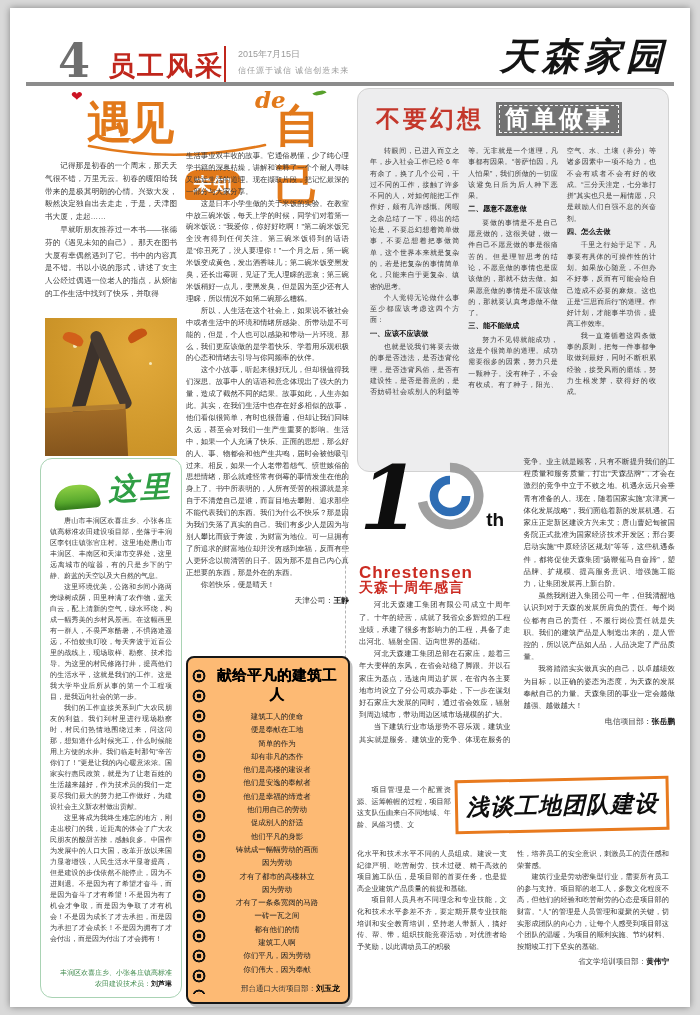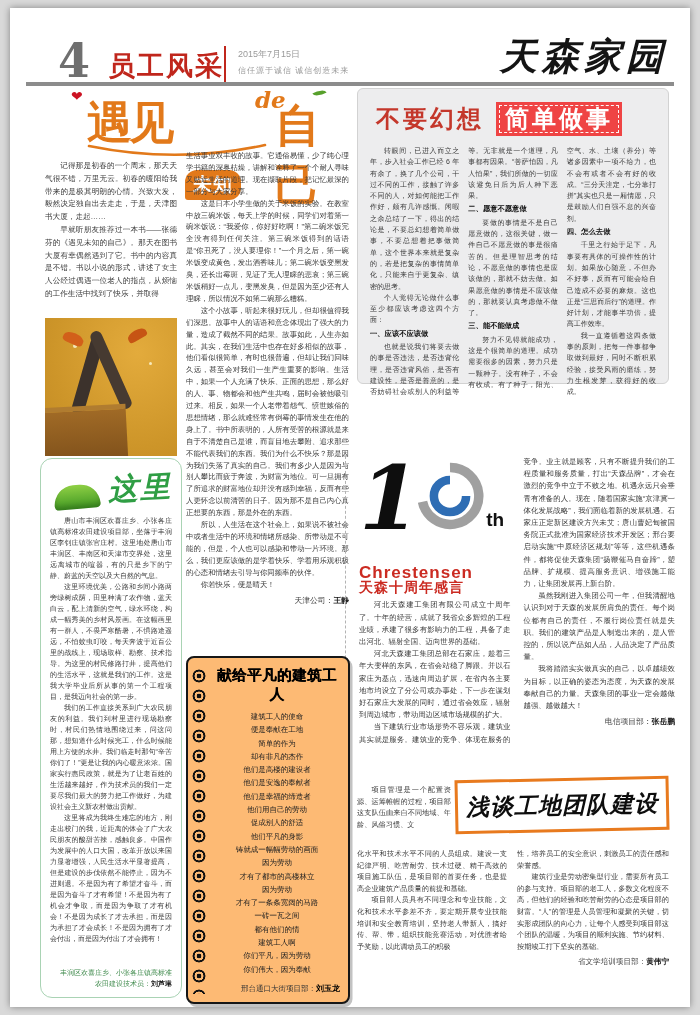--- a/index.html
+++ b/index.html
@@ -56,24 +56,24 @@
              padding:10px 9px 8px; display:flex; flex-direction:column; overflow:hidden; }
   .herehead { display:flex; align-items:flex-end; margin:0 0 6px 4px; height:40px; }
   .fan { width:46px; height:24px; background:linear-gradient(#8fd045,#3f9722); border-radius:24px 24px 5px 5px;
          box-shadow:inset 0 -4px 5px rgba(0,0,0,.18); transform:rotate(-5deg); margin-right:8px; }
   .heretitle { font:bold italic 30px "DejaVu Serif", serif; color:#2f9e44; letter-spacing:2px; transform:rotate(-3deg); }
   .heretext { flex:1 1 auto; overflow:hidden; font-size:7px; line-height:11px; }
   .herebyline { margin-top:auto; padding-top:5px; font-size:7px; line-height:10.5px; color:#3f8a4c; text-align:right; }
   .herebyline b { color:#1c1c1c; }
 
   
-  .nfbox { left:347px; top:80px; width:312px; height:296px; background:#ededee; border:1px solid #d2d2d2; border-radius:6px; }
+  .nfbox { left:347px; top:80px; width:312px; height:384px; background:#ededee; border:1px solid #d2d2d2; border-radius:12px; }
   .nfhead { display:flex; align-items:center; padding:13px 0 9px 18px; }
   .nft1 { font-size:24px; font-weight:900; color:#c4372b; letter-spacing:3px; }
-  .nft2 { margin-left:12px; background:#ef4444; color:#fff; font-size:24px; font-weight:900; letter-spacing:3px;
+  .nft2 { margin-left:12px; background:#737373; color:#fff; font-size:24px; font-weight:900; letter-spacing:3px;
           padding:1px 9px; outline:1.5px dashed rgba(255,255,255,.95); outline-offset:-4px; }
   .nfcols { height:276px; padding:0 12px; column-count:3; column-gap:9px; font-size:7px; line-height:11.3px;
             color:#3a3a3a; text-align:justify; word-break:break-all; }
   .nfcols p { text-indent:2em; }
   .nfcols h4 { font-size:7.3px; color:#111; margin:2px 0; break-after:avoid; }
   .nfbyline { text-align:center; font-size:8px; color:#333; margin-top:7px; }
   .nfbyline .rule { color:#8a8a8a; letter-spacing:-1px; margin:0 6px; }
   .nfbyline b { font-size:8.5px; }
 
   
@@ -151,22 +151,22 @@
     <div class="leg1"></div>
     <div class="leg2"></div>
     <div class="shoe1"></div>
     <div class="shoe2"></div>
     <div class="ledge"></div>
   </div>
 
   <div class="abs a1col2 jtext">
     <p class="noind">生活事业双丰收的故事。它通俗易懂，少了纯心理学书籍的深奥枯燥，讲解和诠释了一个个耐人寻味又贴近生活的道理。现在撷取片段，把记忆最深的一部分与大家分享。</p>
     <p>这是日本小学生做的关于米饭的实验。在教室中放三碗米饭，每天上学的时候，同学们对着第一碗米饭说：“我爱你，你好好吃啊！”第二碗米饭完全没有得到任何关注。第三碗米饭得到的话语是“你丑死了，没人要理你！”一个月之后，第一碗米饭变成黄色，发出酒香味儿；第二碗米饭变黑发臭，还长出霉斑，见证了无人理睬的悲哀；第三碗米饭稍好一点儿，变黑发臭，但是因为至少还有人理睬，所以情况不如第二碗那么糟糕。</p>
+    <p>所以，人生活在这个社会上，如果说不被社会中或者生活中的环境和情绪所感染、所带动是不可能的，但是，个人也可以感染和带动一片环境。那么，我们更应该做的是学着快乐、学着用乐观积极的心态和情绪去引导与你同频率的伙伴。</p>
     <p>这个小故事，听起来很好玩儿，但却很值得我们深思。故事中人的话语和意念体现出了强大的力量，造成了截然不同的结果。故事如此，人生亦如此。其实，在我们生活中也存在好多相似的故事，他们看似很简单，有时也很普遍，但却让我们回味久远，甚至会对我们一生产生重要的影响。生活中，如果一个人充满了快乐、正面的思想，那么好的人、事、物都会和他产生共鸣，届时会被他吸引过来。相反，如果一个人老带着怨气、愤世嫉俗的思想情绪，那么就难怪常有倒霉的事情发生在他的身上了。书中所表明的，人所有受苦的根源就是来自于不清楚自己是谁，而盲目地去攀附、追求那些不能代表我们的东西。我们为什么不快乐？那是因为我们失落了真实的自己。我们有多少人是因为与别人攀比而疲于奔波，为财富为地位。可一旦拥有了所追求的财富地位却并没有感到幸福，反而有些人更怀念以前清苦的日子。因为那不是自己内心真正想要的东西，那是外在的东西。</p>
-    <p>所以，人生活在这个社会上，如果说不被社会中或者生活中的环境和情绪所感染、所带动是不可能的，但是，个人也可以感染和带动一片环境。那么，我们更应该做的是学着快乐、学着用乐观积极的心态和情绪去引导与你同频率的伙伴。</p>
     <p>你若快乐，便是晴天！</p>
     <div class="byline">
       <span>天津公司：</span><b>王静</b>
     </div>
   </div>
 
   <div class="abs herebox">
     <div class="herehead">
       <div class="fan"></div>
       <div class="heretitle">这里</div>

